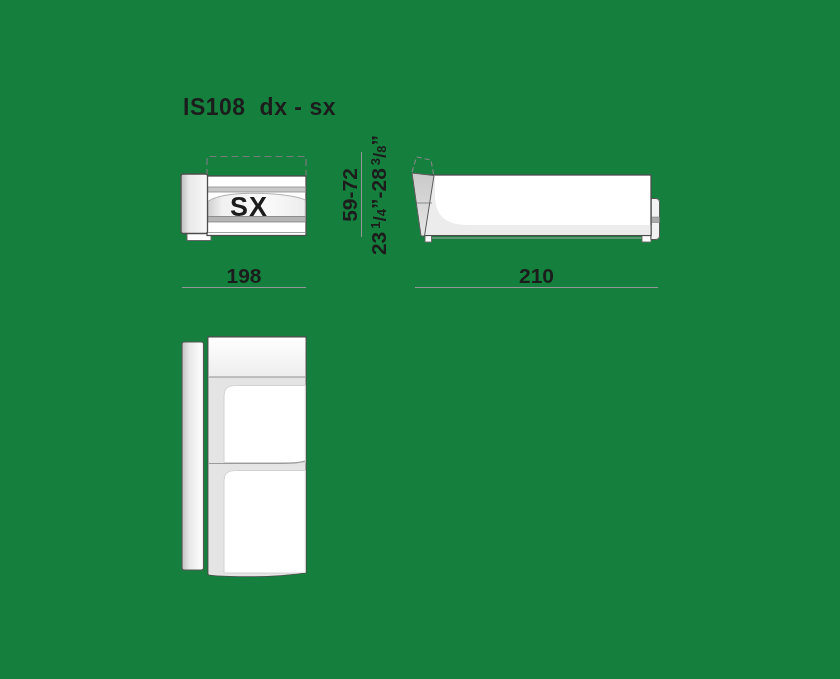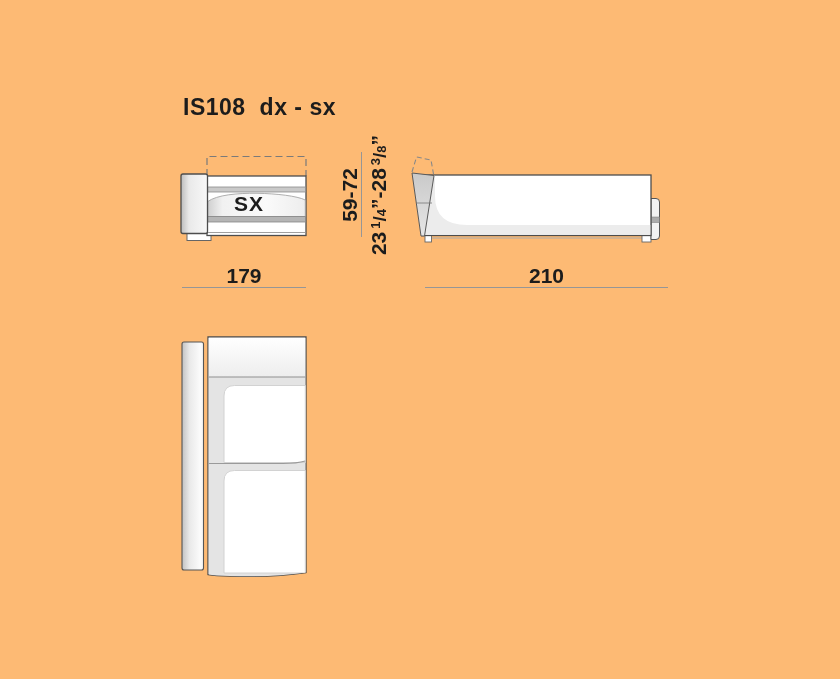--- a/index.html
+++ b/index.html
@@ -1,31 +1,31 @@
 <!DOCTYPE html>
 <html><head>
 <meta charset="utf-8">
 <style>
   html,body{margin:0;padding:0;background:#fff;}
   .canvas{
-    position:relative;width:840px;height:679px;background:#fdba74;overflow:hidden;
+    position:relative;width:840px;height:679px;background:#15803d;overflow:hidden;
     font-family:"Liberation Sans","DejaVu Sans",sans-serif;color:#1c1c1c;
   }
   .title{
     position:absolute;left:183px;top:94px;margin:0;
     font-size:23px;font-weight:bold;letter-spacing:.5px;white-space:nowrap;
   }
   .title .variant{margin-left:14px;}
   svg{position:absolute;display:block;}
   .front-view{left:175px;top:148px;}
   .side-view{left:405px;top:146px;}
   .plan-view{left:175px;top:330px;}
   .sx-label{
     position:absolute;left:229px;top:192px;width:40px;text-align:center;
-    font-size:21px;font-weight:bold;letter-spacing:1px;
+    font-size:27px;font-weight:bold;letter-spacing:1px;
   }
   .hdim{position:absolute;text-align:center;font-weight:bold;}
   .dim-cm{font-size:21px;line-height:21px;white-space:nowrap;}
   .dim-rule{height:0;border-top:1.5px solid #969696;margin:1px 0;}
   .dim-in{font-size:21px;line-height:23px;padding-top:1px;white-space:nowrap;}
   .fnum{font-size:13px;vertical-align:6px;margin-left:3px;}
   .fsl{font-size:19px;}
   .fden{font-size:13px;vertical-align:0;}
   .vdim{
     position:absolute;left:291px;top:168px;width:150px;text-align:center;font-weight:bold;
@@ -84,25 +84,25 @@
     <path d="M7,26 L11.5,11 L26,14 L28.5,28" fill="none" stroke="#888888" stroke-width="1.1" stroke-dasharray="5 3"></path>
   </svg>
 
   <div class="vdim">
     <div class="dim-cm">59-72</div>
     <div class="dim-rule"></div>
     <div class="dim-in"><span>23</span><span class="fnum">1</span><span class="fsl">/</span><span class="fden">4</span><span>”</span><span>-</span><span>28</span><span class="fnum">3</span><span class="fsl">/</span><span class="fden">8</span><span>”</span></div>
   </div>
 
   <div class="hdim" style="left:182px;top:265px;width:124px;">
-    <div class="dim-cm">179</div>
+    <div class="dim-cm">198</div>
     <div class="dim-rule"></div>
   </div>
 
-  <div class="hdim" style="left:425px;top:265px;width:243px;">
+  <div class="hdim" style="left:415px;top:265px;width:243px;">
     <div class="dim-cm">210</div>
     <div class="dim-rule"></div>
   </div>
 
   <svg class="plan-view" width="140" height="255" viewBox="0 0 140 255">
     <defs>
       <linearGradient id="gradArmP" x1="0" y1="0" x2="1" y2="0">
         <stop offset="0" stop-color="#c2c2c2"></stop>
           <stop offset="0.35" stop-color="#e9e9e9"></stop>
           <stop offset="0.85" stop-color="#fbfbfb"></stop>

